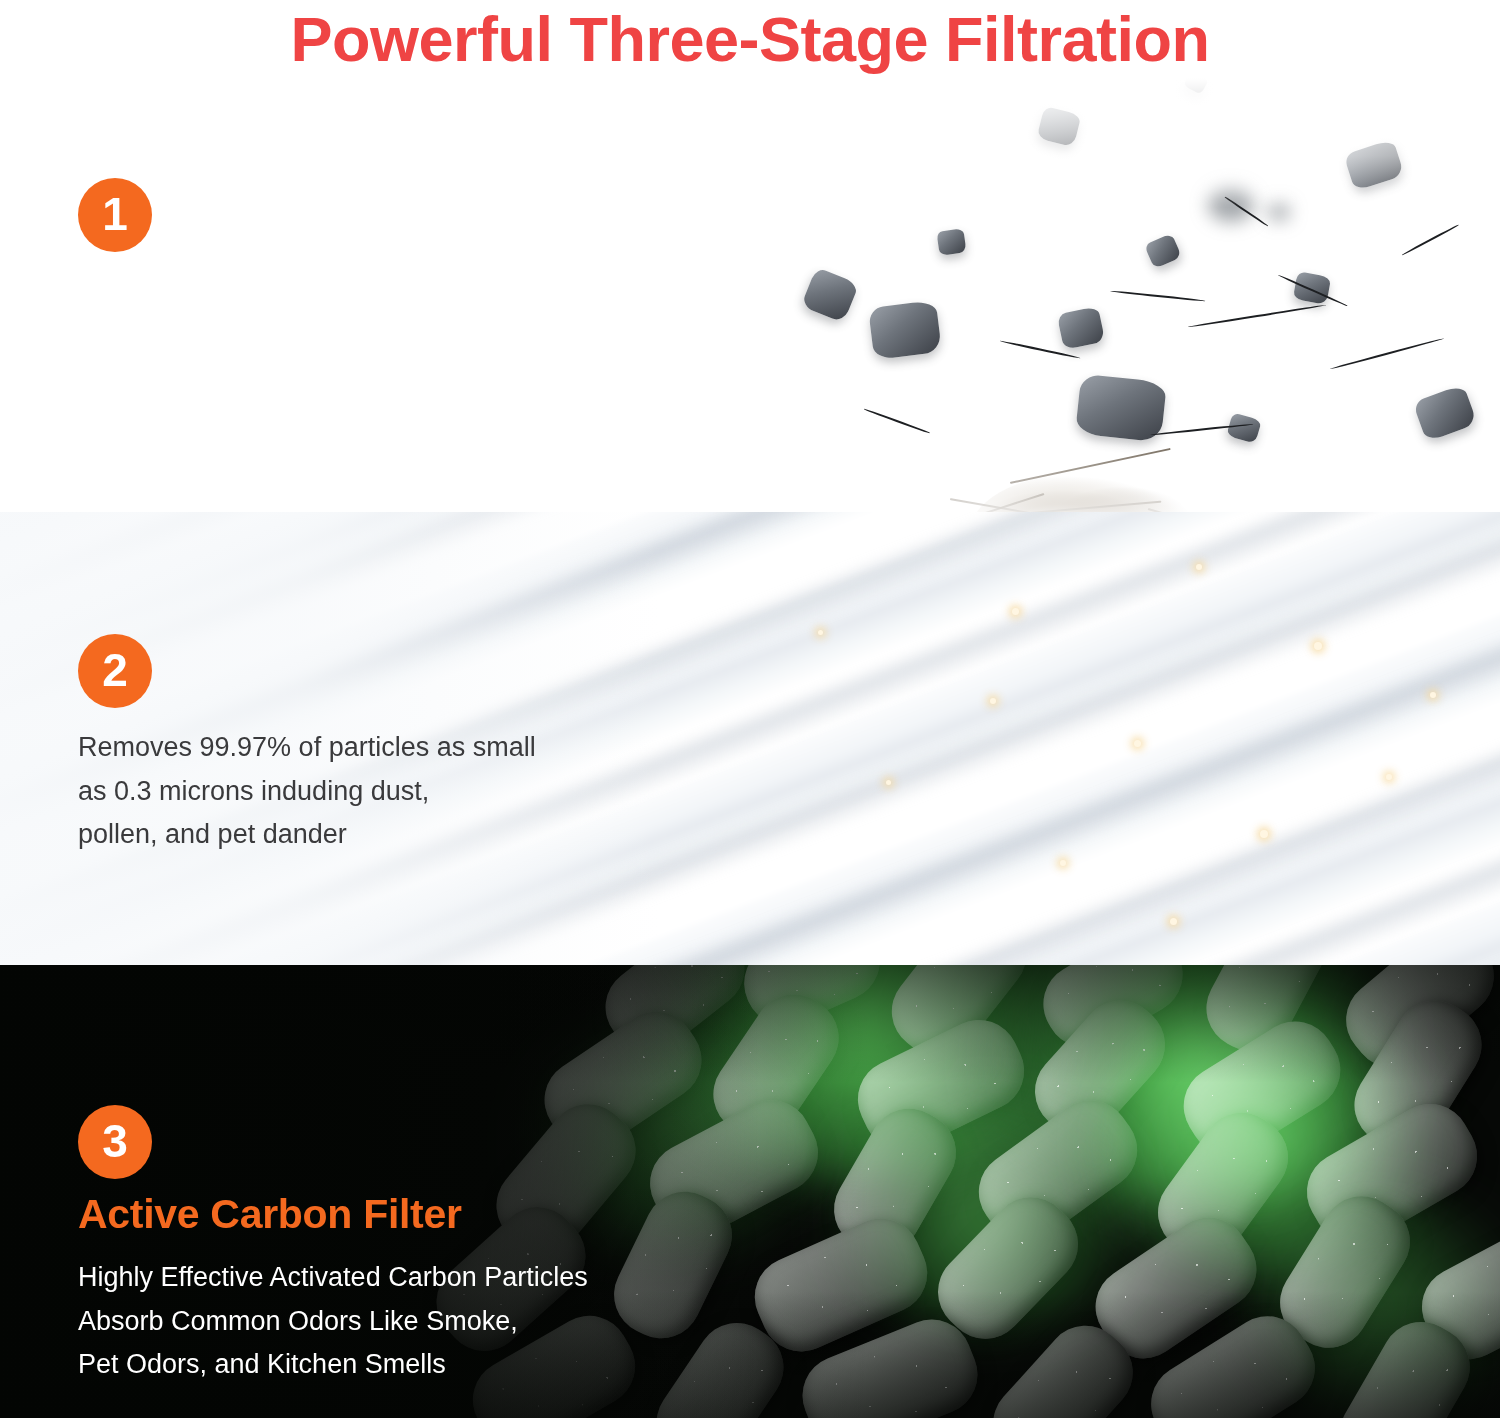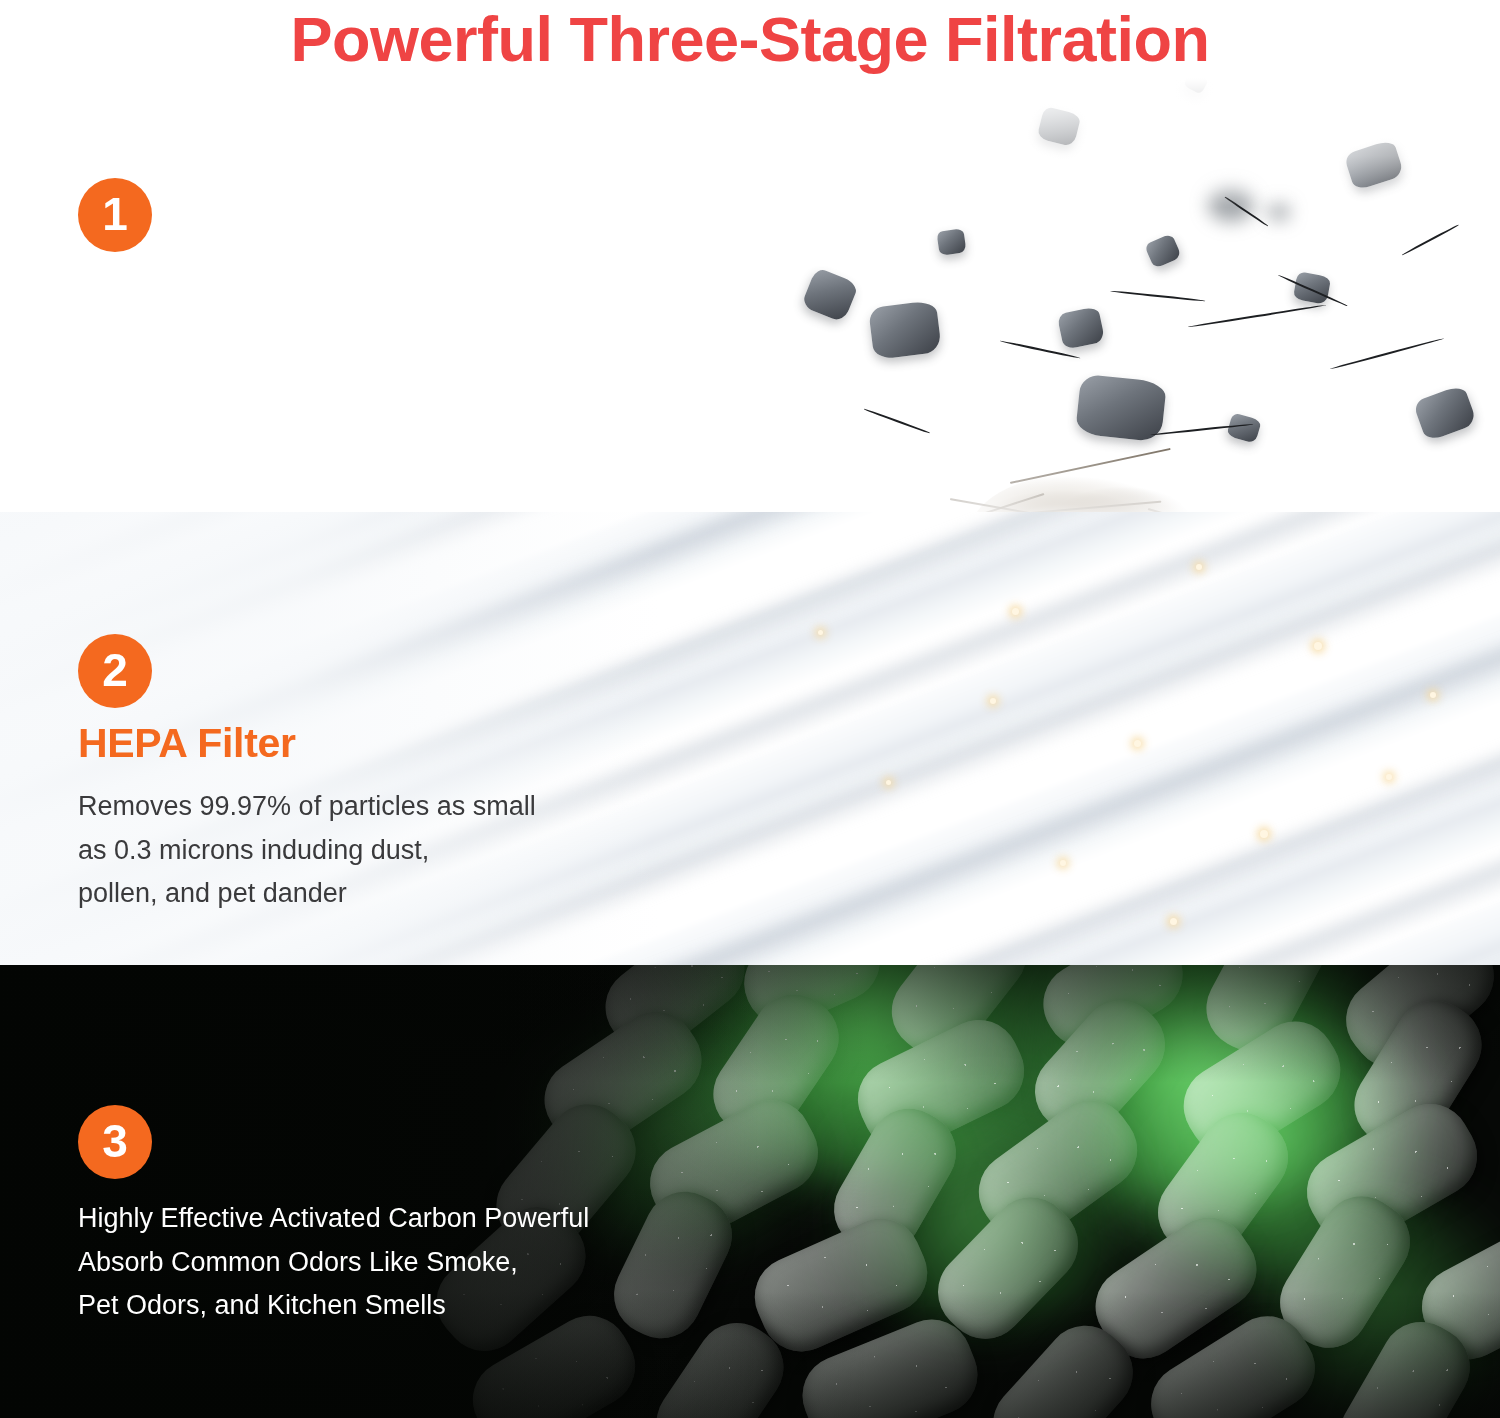--- a/index.html
+++ b/index.html
@@ -245,21 +245,20 @@
       <div class="sparkle" style="left:886px;top:268px;width:5px;height:5px;"></div>
       <div class="sparkle" style="left:818px;top:118px;width:5px;height:5px;"></div>
 
       <div class="hepa-left-fade"></div>
     </div>
 
     <div class="sec-content" style="left:78px; top:122px;">
       <div class="badge">
         <span>2</span>
       </div>
-      <div class="heading">HEPA Filter</div>
       <div class="body-text">Removes 99.97% of particles as small
 as 0.3 microns induding dust,
 pollen, and pet dander</div>
     </div>
   </div>
 
   <div class="section sec3">
     <div class="carbon">
 
       <div class="pellet" style="left:600px;top:-20px;width:150px;height:86px;transform:rotate(-38deg);"></div>
@@ -306,19 +305,20 @@
       <div class="green-glow" style="left:1230px;top:230px;width:300px;height:220px;opacity:.40;"></div>
 
       <div class="carbon-vignette"></div>
       <div class="text-scrim-3"></div>
     </div>
 
     <div class="sec-content" style="left:78px; top:140px;">
       <div class="badge">
         <span>3</span>
       </div>
-      <div class="body-text light">Highly Effective Activated Carbon Powerful
+      <div class="heading">Active Carbon Filter</div>
+      <div class="body-text light">Highly Effective Activated Carbon Particles
 Absorb Common Odors Like Smoke,
 Pet Odors, and Kitchen Smells</div>
     </div>
   </div>
 
 </div>
 
 </body></html>

